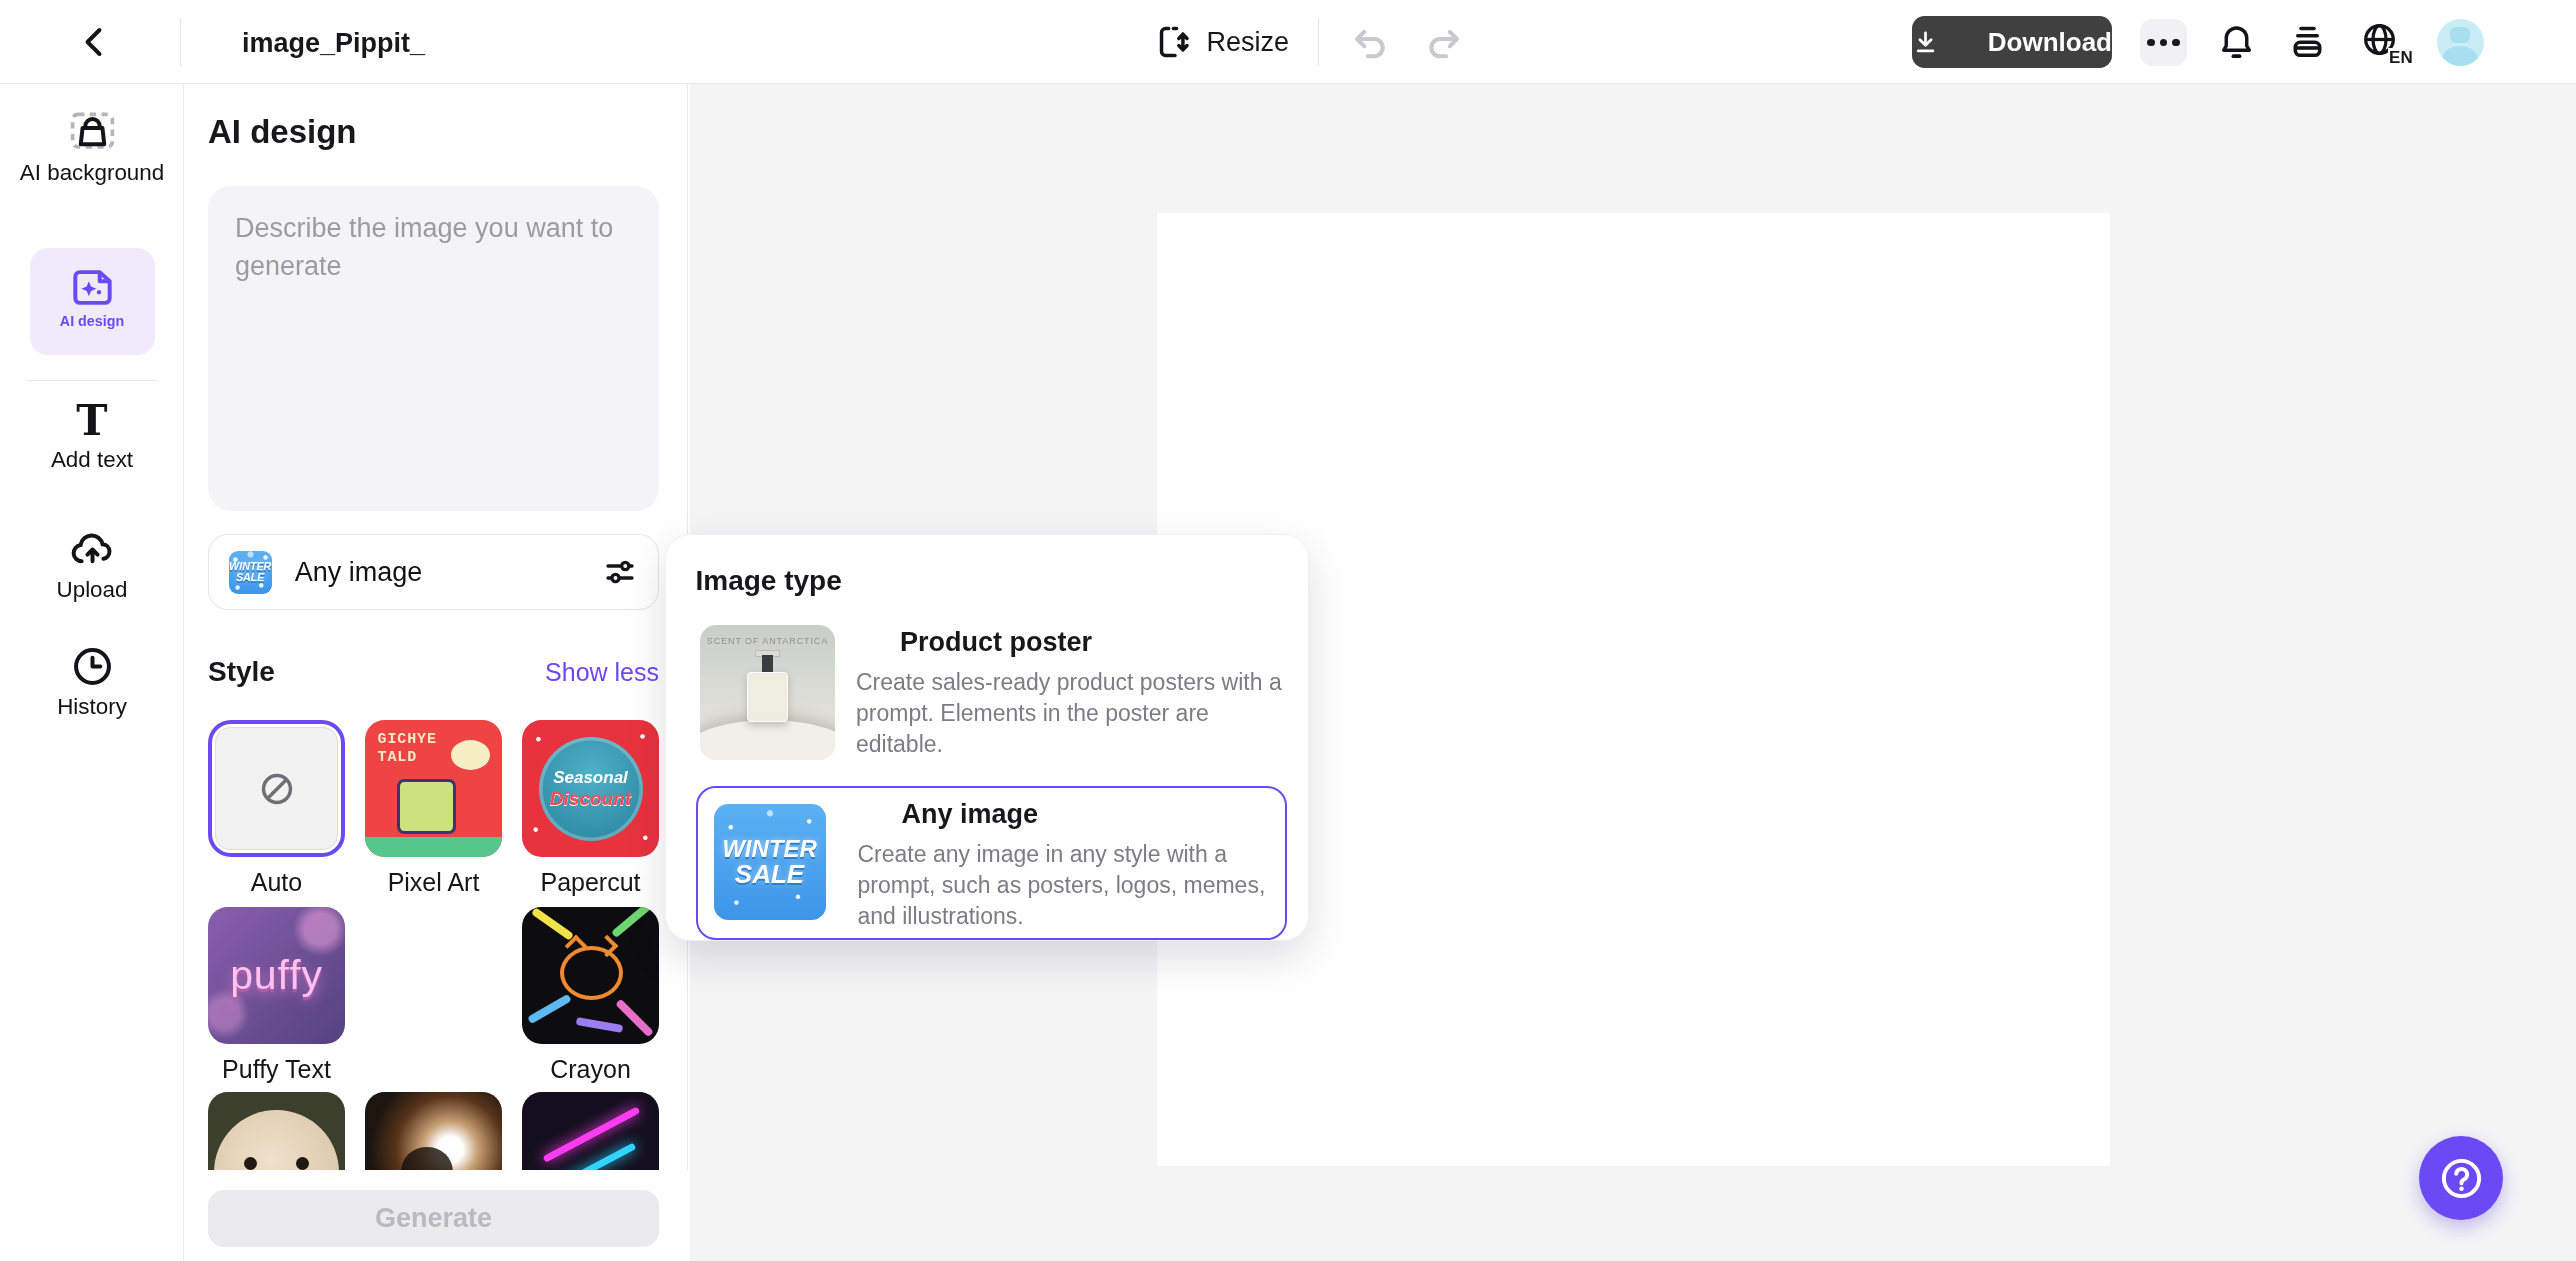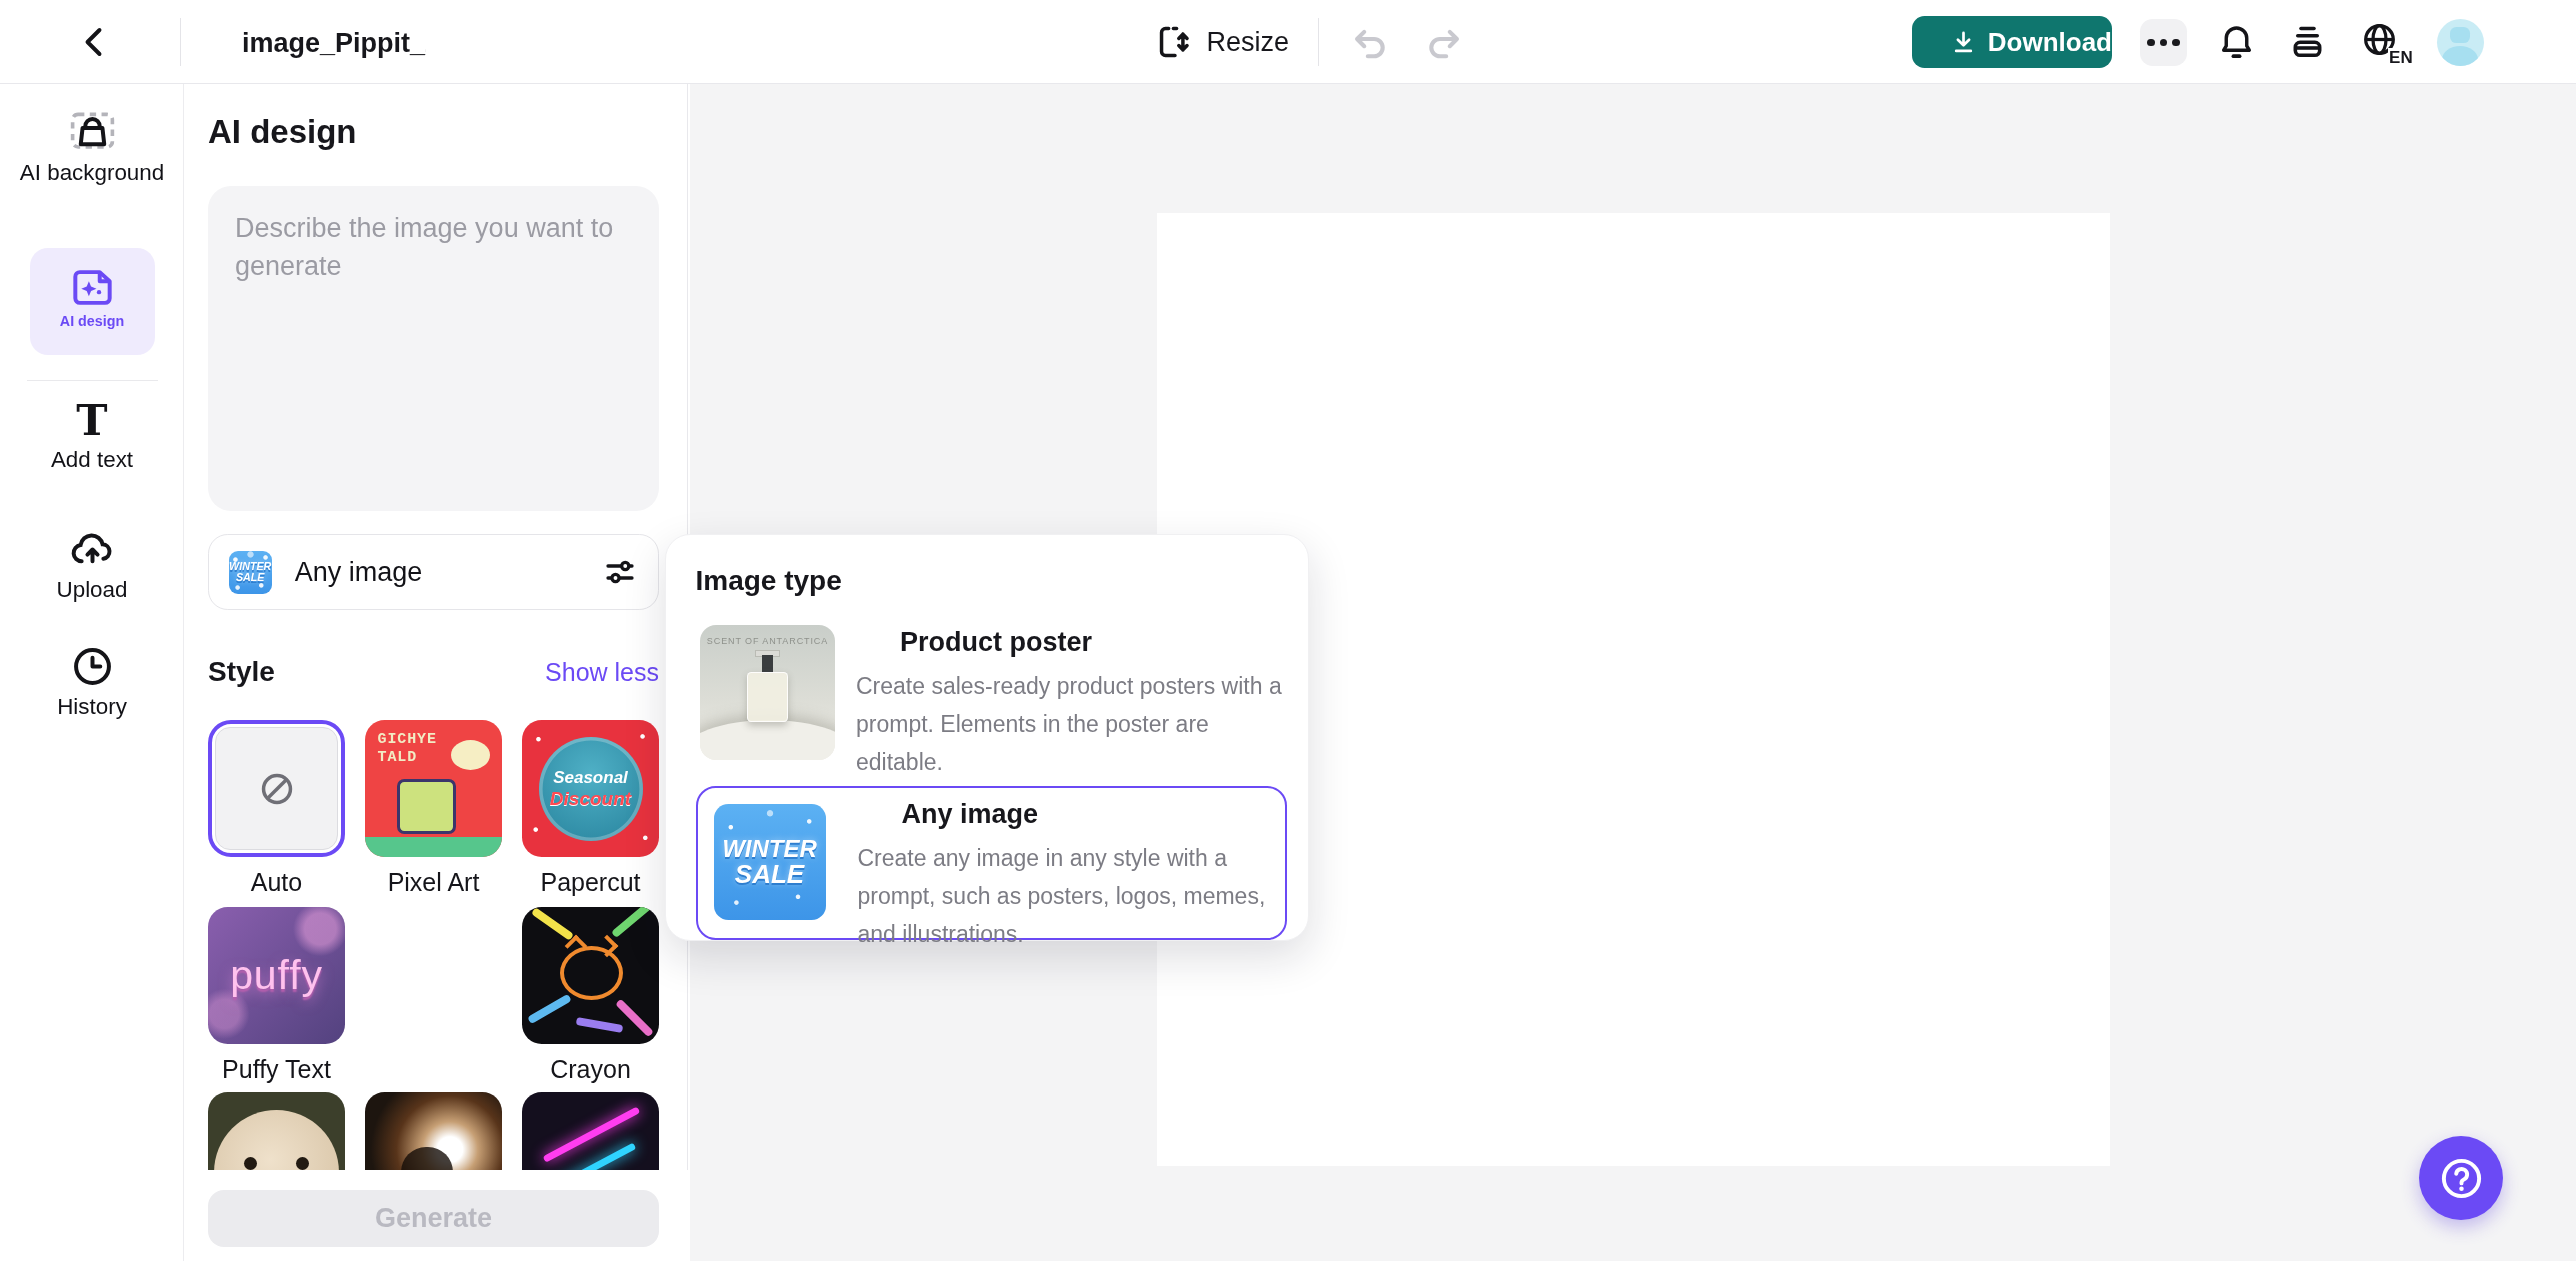--- a/index.html
+++ b/index.html
@@ -20,21 +20,21 @@
 
   
   .topbar{position:absolute;left:0;top:0;width:2576px;height:84px;background:#fff;border-bottom:0.9px solid var(--border);z-index:30;}
   .back-btn{position:absolute;left:75px;top:22.4px;width:39px;height:39px;display:flex;align-items:center;justify-content:center;cursor:pointer;}
   .tb-divider{position:absolute;top:18px;width:0.9px;height:48px;background:#e4e4e8;}
   .doc-title{position:absolute;left:242px;top:28px;font-size:27px;font-weight:600;max-width:184px;overflow:hidden;white-space:nowrap;}
   .resize-group{position:absolute;left:1156px;top:0;height:84px;display:flex;align-items:center;gap:12.5px;cursor:pointer;}
   .resize-label{font-size:27px;font-weight:500;}
   .undo-btn{position:absolute;left:1349px;top:22.4px;width:43px;height:43px;}
   .redo-btn{position:absolute;left:1422px;top:22.4px;width:43px;height:43px;}
-  .download-btn{position:absolute;left:1912px;top:16px;width:200px;height:52px;background:#0f766e;border-radius:12.5px;display:flex;align-items:center;justify-content:flex-end;gap:10.7px;cursor:pointer;}
+  .download-btn{position:absolute;left:1912px;top:16px;width:200px;height:52px;background:#404040;border-radius:12.5px;display:flex;align-items:center;justify-content:space-between;gap:10.7px;cursor:pointer;}
   .download-btn span{color:#fff;font-size:26px;font-weight:600;}
   .more-btn{position:absolute;left:2140px;top:19px;width:47px;height:47px;border-radius:12.5px;background:#f1f1f3;display:flex;align-items:center;justify-content:center;gap:5.4px;cursor:pointer;}
   .more-btn i{width:7.2px;height:7.2px;border-radius:50%;background:#1a1a1e;}
   .tb-icon{position:absolute;top:21.5px;width:41px;height:41px;cursor:pointer;}
   .globe-wrap{position:absolute;left:2360px;top:19.7px;width:50px;height:47px;cursor:pointer;}
   .globe-en{position:absolute;right:-3.6px;bottom:-1.8px;font-size:17px;font-weight:800;background:#fff;padding:0 0.9px;letter-spacing:0;}
   .avatar{position:absolute;left:2437px;top:19px;width:47px;height:47px;border-radius:50%;background:#c9ecf5;overflow:hidden;cursor:pointer;}
   .avatar .head{position:absolute;left:13.4px;top:8px;width:19.7px;height:16px;border-radius:6.3px;background:#a7dff0;}
   .avatar .body{position:absolute;left:5.4px;top:27px;width:36px;height:27px;border-radius:50% 50% 0 0;background:#a7dff0;}
 
@@ -125,21 +125,21 @@
   
   .canvas-area{position:absolute;left:690px;top:84px;width:1886px;height:1177px;background:var(--canvas-bg);}
   .canvas-page{position:absolute;left:467px;top:129px;width:953px;height:953px;background:#fff;}
 
   
   .popup{position:absolute;left:665px;top:534px;width:644px;height:407px;background:#fff;border:0.9px solid #f0f0f2;border-radius:25px;box-shadow:0 16px 43px rgba(20,20,40,.14);z-index:40;}
   .popup-heading{position:absolute;left:29.5px;top:29.5px;font-size:28px;font-weight:700;}
   .opt{position:absolute;cursor:pointer;}
   .opt-thumb{position:absolute;border-radius:16px;overflow:hidden;}
   .opt-title{font-size:27px;font-weight:700;color:#17171c;margin-left:44px;}
-  .opt-desc{margin-top:9px;font-size:23px;line-height:38px;color:#7c7c84;}
+  .opt-desc{margin-top:9px;font-size:23px;line-height:31px;color:#7c7c84;}
   .opt1{left:34px;top:90px;width:581px;height:136px;}
   .opt1 .opt-thumb{left:0;top:0;width:135px;height:135px;}
   .opt1 .opt-text{position:absolute;left:156px;top:1.8px;width:426px;}
   .opt2{left:29.5px;top:251px;width:591px;height:154px;border:2.7px solid var(--accent);border-radius:19.7px;}
   .opt2 .opt-thumb{left:16px;top:16px;width:112px;height:116px;border-radius:14.3px;}
   .opt2 .opt-text{position:absolute;left:160px;top:10.7px;width:411px;}
 
   
   .help-fab{position:absolute;left:2419px;top:1136px;width:84px;height:84px;border-radius:50%;background:#6b4af5;display:flex;align-items:center;justify-content:center;box-shadow:0 7.2px 18px rgba(80,50,220,.3);cursor:pointer;z-index:50;}
 </style>

